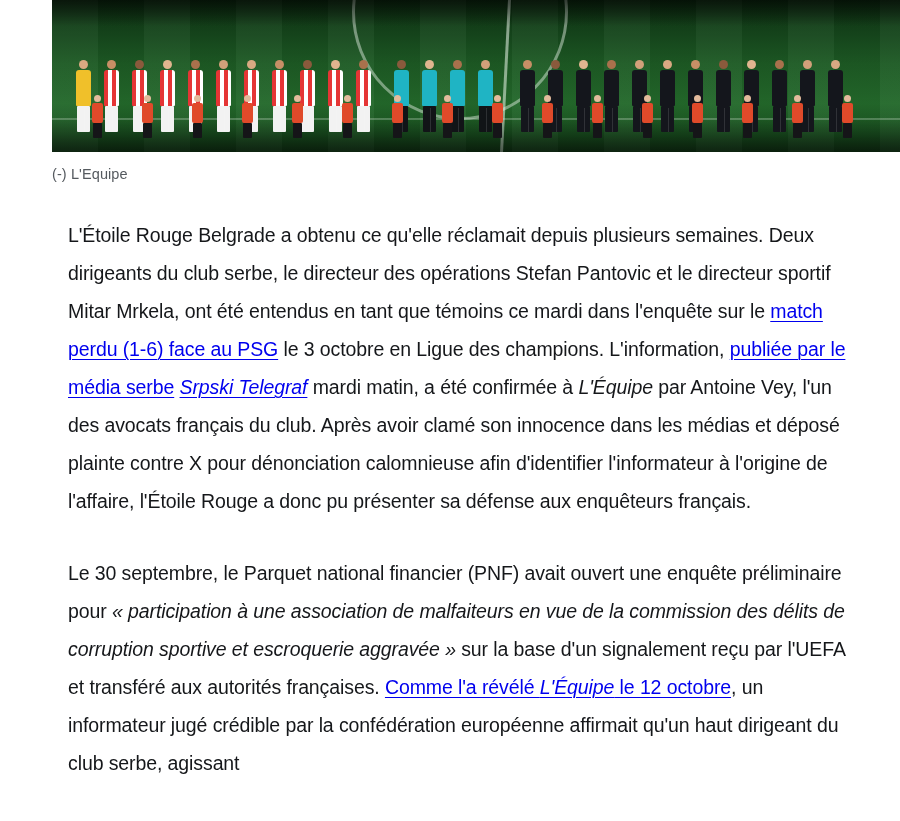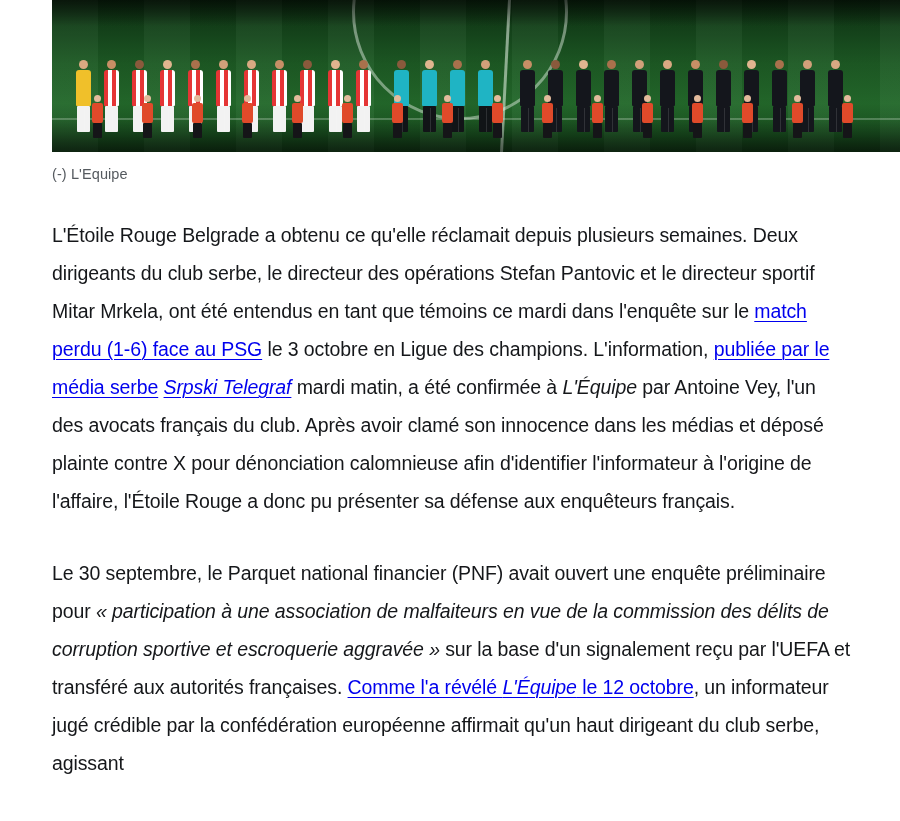--- a/index.html
+++ b/index.html
@@ -169,21 +169,21 @@
     position: absolute;
     left: 52px;
     top: 216px;
     width: 800px;
     font-size: 19.5px;
     line-height: 38px;
     color: #15171a;
     letter-spacing: -0.1px;
   }
   .article p {
-    margin: 0 0 34px 0;
+    margin: 0 0 34px 16px;
   }
   .article p:last-child { margin-bottom: 0; }
   .u {
     text-decoration: underline;
     text-underline-offset: 3px;
     text-decoration-thickness: 1px;
   }
   .i { font-style: italic; }
 </style>
 </head>

